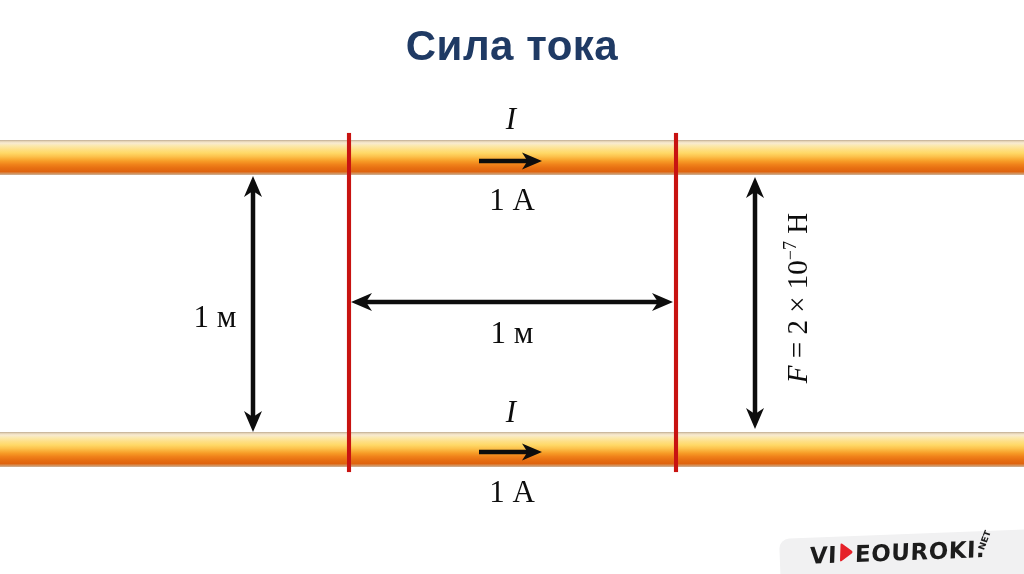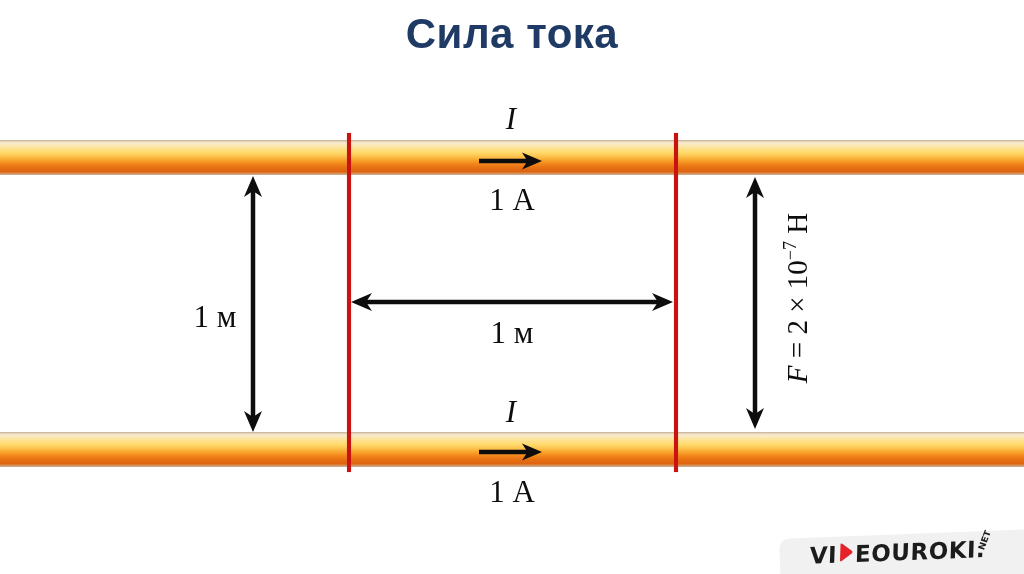--- a/index.html
+++ b/index.html
@@ -2,21 +2,21 @@
 <html><head>
 <meta charset="utf-8">
 <style>
   html,body{margin:0;padding:0;background:#fff;}
   .stage{
     position:relative;width:1024px;height:574px;background:#ffffff;
     overflow:hidden;font-family:"Liberation Serif",serif;color:#0d0d0d;
   }
   
   .title{
-    position:absolute;left:0;top:10px;width:1024px;text-align:center;
+    position:absolute;left:0;top:22px;width:1024px;text-align:center;
     font-family:"Liberation Sans",sans-serif;font-weight:bold;
     font-size:42px;letter-spacing:.5px;color:#1f3a64;
   }
   
   .wire{
     position:absolute;left:0;width:1024px;height:35px;z-index:1;
     background:linear-gradient(180deg,
       #bfab92 0%, #ecdcbe 5%, #f8ead1 9%, #fbe9af 16%,
       #fedf86 27%, #ffd967 37%, #fcc04a 48%, #f79d27 60%,
       #f0821a 70%, #e76f12 80%, #df640f 90%, #d3935f 96%, #cdb39a 100%);

